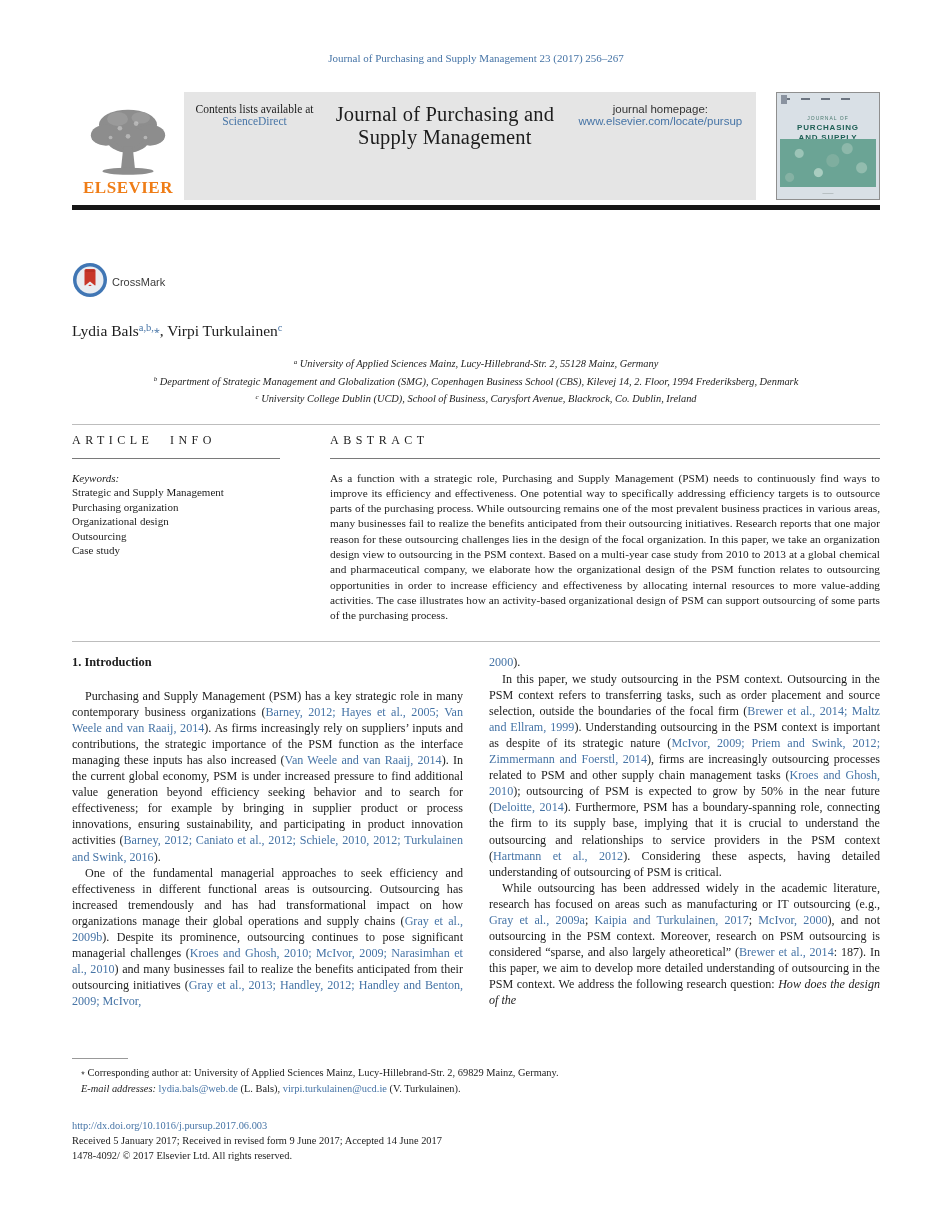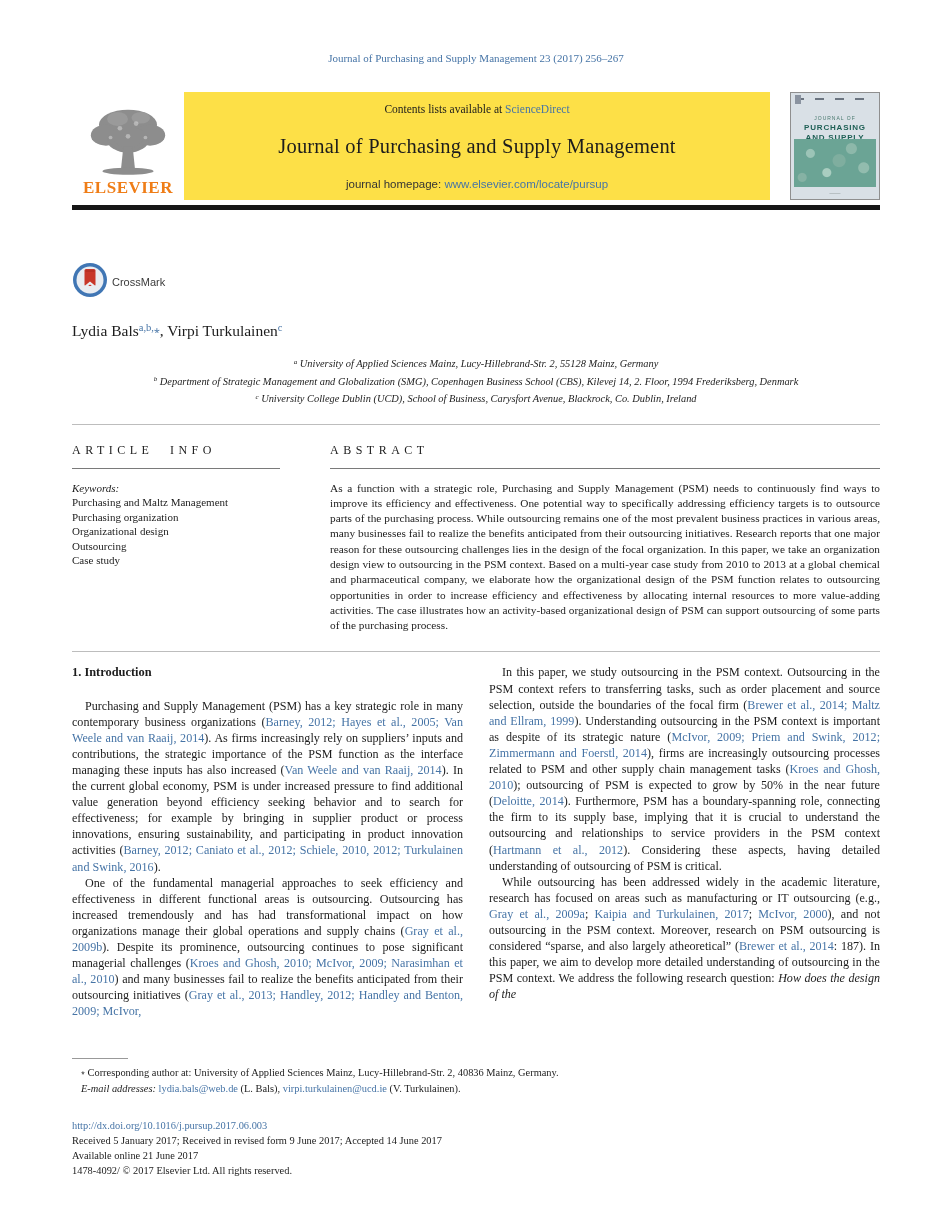--- a/index.html
+++ b/index.html
@@ -19,25 +19,25 @@
   .page{padding:0 72px;position:relative;}
 
   
   .running-head{margin-top:52px;text-align:center;font-size:11px;color:var(--link);}
 
   
   .masthead{margin-top:28px;display:flex;align-items:stretch;height:108px;}
   .pub-logo{width:112px;display:flex;flex-direction:column;align-items:center;justify-content:flex-end;padding-bottom:2px;}
   .pub-logo svg{display:block;}
   .elsevier-word{font-size:17px;font-weight:bold;color:var(--orange);letter-spacing:0.5px;margin-top:1px;}
-  .mast-center{flex:1;background:#fde047;display:flex;flex-direction:column;justify-content:space-between;text-align:center;padding:11px 10px 10px;}
+  .mast-center{flex:1;background:#e5e5e5;display:flex;flex-direction:row;justify-content:space-between;text-align:center;padding:11px 10px 10px;}
   .contents-line{font-size:11.5px;}
   .mast-title{font-size:20.5px;letter-spacing:0.2px;}
   .homepage-line{font-family:"Liberation Sans",sans-serif;font-size:11.5px;color:#333;}
-  .cover{width:90px;margin-left:20px;border:1px solid #8f8f8f;background:#d9e0e6;position:relative;overflow:hidden;}
+  .cover{width:104px;margin-left:20px;border:1px solid #8f8f8f;background:#d9e0e6;position:relative;overflow:hidden;}
   .cover-toprow{height:11px;margin:3px 4px 0;background:
       repeating-linear-gradient(90deg,#6b7480 0 9px,transparent 9px 20px);
       background-size:80px 2px;background-repeat:no-repeat;background-position:0 2px;}
   .cover-minilogo{position:absolute;top:2px;left:4px;width:6px;height:9px;background:#8a93a0;}
   .cover-journal-of{margin-top:8px;text-align:center;font-family:"Liberation Sans",sans-serif;
       font-size:5px;letter-spacing:1px;color:#4b7a70;}
   .cover-title{margin-top:2px;text-align:center;font-family:"Liberation Sans",sans-serif;
       font-weight:bold;font-size:8px;line-height:10px;letter-spacing:0.8px;color:var(--teal-text);}
   .cover-art{position:absolute;left:3px;right:3px;bottom:12px;height:48px;background:#6ba495;
       background-image:
@@ -58,21 +58,21 @@
   .crossmark{width:92px;display:flex;align-items:center;gap:4px;margin-top:8px;height:40px;}
   .crossmark-label{font-family:"Liberation Sans",sans-serif;font-size:11px;color:#3b3b3b;}
 
   .authors{margin-top:20px;font-size:15.5px;}
   .affiliations{margin-top:16px;}
   .affiliation{font-size:10.4px;font-style:italic;line-height:15.5px;color:#222;text-align:center;}
 
   .rule-full{border:none;border-top:1px solid var(--rule);margin-top:15px;}
 
   
-  .info-section{display:flex;gap:50px;padding-top:18px;padding-bottom:18px;border-bottom:1px solid var(--rule);}
+  .info-section{display:flex;gap:50px;padding-top:8px;padding-bottom:18px;border-bottom:1px solid var(--rule);}
   .info-left{width:208px;flex:none;}
   .info-right{flex:1;}
   .block-header{font-size:12px;letter-spacing:4.5px;word-spacing:9px;color:#222;}
   .header-rule{border:none;border-top:1px solid var(--rule-dark);margin:10px 0 12px;}
   .keywords-label{font-size:11px;font-style:italic;line-height:14.5px;}
   .keyword{font-size:11px;line-height:14.5px;}
   .abstract-text{font-size:11.3px;line-height:15.3px;text-align:justify;}
 
   
   .body-cols{margin-top:12px;display:flex;gap:26px;height:392px;overflow:hidden;}
@@ -176,50 +176,50 @@
     <div class="affiliation"><span class="seg-sup">c</span><span class="seg-plain"> University College Dublin (UCD), School of Business, Carysfort Avenue, Blackrock, Co. Dublin, Ireland</span></div>
   </div>
 
   <hr class="rule-full">
 
   <div class="info-section">
     <div class="info-left">
       <div class="block-header">ARTICLE INFO</div>
       <hr class="header-rule">
       <div class="keywords-label">Keywords:</div>
-      <div class="keyword">Purchasing and Maltz Management</div>
+      <div class="keyword">Strategic and Supply Management</div>
       <div class="keyword">Purchasing organization</div>
       <div class="keyword">Organizational design</div>
       <div class="keyword">Outsourcing</div>
       <div class="keyword">Case study</div>
     </div>
     <div class="info-right">
       <div class="block-header">ABSTRACT</div>
       <hr class="header-rule">
       <div class="abstract-text">As a function with a strategic role, Purchasing and Supply Management (PSM) needs to continuously find ways to improve its efficiency and effectiveness. One potential way to specifically addressing efficiency targets is to outsource parts of the purchasing process. While outsourcing remains one of the most prevalent business practices in various areas, many businesses fail to realize the benefits anticipated from their outsourcing initiatives. Research reports that one major reason for these outsourcing challenges lies in the design of the focal organization. In this paper, we take an organization design view to outsourcing in the PSM context. Based on a multi-year case study from 2010 to 2013 at a global chemical and pharmaceutical company, we elaborate how the organizational design of the PSM function relates to outsourcing opportunities in order to increase efficiency and effectiveness by allocating internal resources to more value-adding activities. The case illustrates how an activity-based organizational design of PSM can support outsourcing of some parts of the purchasing process.</div>
     </div>
   </div>
 
   <div class="body-cols">
     <div class="col">
       <div class="section-heading">1. Introduction</div>
       <p><span class="seg-plain">Purchasing and Supply Management (PSM) has a key strategic role in many contemporary business organizations (</span><span class="seg-link">Barney, 2012; Hayes et al., 2005; Van Weele and van Raaij, 2014</span><span class="seg-plain">). As firms increasingly rely on suppliers’ inputs and contributions, the strategic importance of the PSM function as the interface managing these inputs has also increased (</span><span class="seg-link">Van Weele and van Raaij, 2014</span><span class="seg-plain">). In the current global economy, PSM is under increased pressure to find additional value generation beyond efficiency seeking behavior and to search for effectiveness; for example by bringing in supplier product or process innovations, ensuring sustainability, and participating in product innovation activities (</span><span class="seg-link">Barney, 2012; Caniato et al., 2012; Schiele, 2010, 2012; Turkulainen and Swink, 2016</span><span class="seg-plain">).</span></p>
       <p><span class="seg-plain">One of the fundamental managerial approaches to seek efficiency and effectiveness in different functional areas is outsourcing. Outsourcing has increased tremendously and has had transformational impact on how organizations manage their global operations and supply chains (</span><span class="seg-link">Gray et al., 2009b</span><span class="seg-plain">). Despite its prominence, outsourcing continues to pose significant managerial challenges (</span><span class="seg-link">Kroes and Ghosh, 2010; McIvor, 2009; Narasimhan et al., 2010</span><span class="seg-plain">) and many businesses fail to realize the benefits anticipated from their outsourcing initiatives (</span><span class="seg-link">Gray et al., 2013; Handley, 2012; Handley and Benton, 2009; McIvor,</span></p>
     </div>
     <div class="col">
+      <p class="noindent"><span class="seg-link">2000</span><span class="seg-plain">).</span></p>
       <p><span class="seg-plain">In this paper, we study outsourcing in the PSM context. Outsourcing in the PSM context refers to transferring tasks, such as order placement and source selection, outside the boundaries of the focal firm (</span><span class="seg-link">Brewer et al., 2014; Maltz and Ellram, 1999</span><span class="seg-plain">). Understanding outsourcing in the PSM context is important as despite of its strategic nature (</span><span class="seg-link">McIvor, 2009; Priem and Swink, 2012; Zimmermann and Foerstl, 2014</span><span class="seg-plain">), firms are increasingly outsourcing processes related to PSM and other supply chain management tasks (</span><span class="seg-link">Kroes and Ghosh, 2010</span><span class="seg-plain">); outsourcing of PSM is expected to grow by 50% in the near future (</span><span class="seg-link">Deloitte, 2014</span><span class="seg-plain">). Furthermore, PSM has a boundary-spanning role, connecting the firm to its supply base, implying that it is crucial to understand the outsourcing and relationships to service providers in the PSM context (</span><span class="seg-link">Hartmann et al., 2012</span><span class="seg-plain">). Considering these aspects, having detailed understanding of outsourcing of PSM is critical.</span></p>
       <p><span class="seg-plain">While outsourcing has been addressed widely in the academic literature, research has focused on areas such as manufacturing or IT outsourcing (e.g., </span><span class="seg-link">Gray et al., 2009a</span><span class="seg-plain">; </span><span class="seg-link">Kaipia and Turkulainen, 2017</span><span class="seg-plain">; </span><span class="seg-link">McIvor, 2000</span><span class="seg-plain">), and not outsourcing in the PSM context. Moreover, research on PSM outsourcing is considered “sparse, and also largely atheoretical” (</span><span class="seg-link">Brewer et al., 2014</span><span class="seg-plain">: 187). In this paper, we aim to develop more detailed understanding of outsourcing in the PSM context. We address the following research question: </span><span class="seg-italic">How does the design of the</span></p>
     </div>
   </div>
 
 </div>
 
 <div class="footnotes">
   <hr class="fn-rule">
-  <div class="fn-line"><span class="seg-sup">⁎</span><span class="seg-plain"> Corresponding author at: University of Applied Sciences Mainz, Lucy-Hillebrand-Str. 2, 40836 Mainz, Germany.</span></div>
+  <div class="fn-line"><span class="seg-sup">⁎</span><span class="seg-plain"> Corresponding author at: University of Applied Sciences Mainz, Lucy-Hillebrand-Str. 2, 69829 Mainz, Germany.</span></div>
   <div class="fn-line"><span class="seg-italic">E-mail addresses: </span><span class="seg-link">lydia.bals@web.de</span><span class="seg-plain"> (L. Bals), </span><span class="seg-link">virpi.turkulainen@ucd.ie</span><span class="seg-plain"> (V. Turkulainen).</span></div>
   <div class="doi-block">
     <div class="doi-line">http://dx.doi.org/10.1016/j.pursup.2017.06.003</div>
     <div class="meta-line">Received 5 January 2017; Received in revised form 9 June 2017; Accepted 14 June 2017</div>
-    <div class="meta-line">Available online 21 June 2017</div>
     <div class="meta-line">1478-4092/ © 2017 Elsevier Ltd. All rights reserved.</div>
   </div>
 </div>
 
 </body></html>

